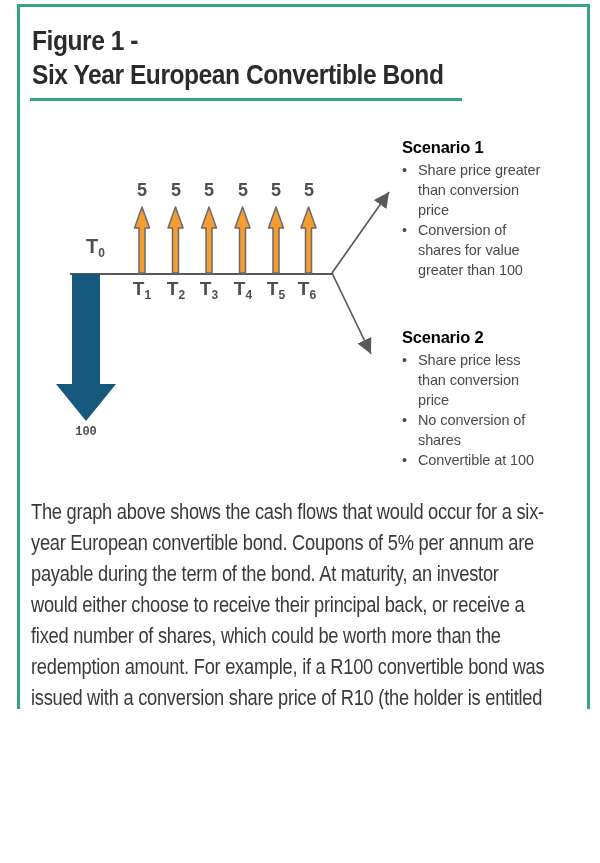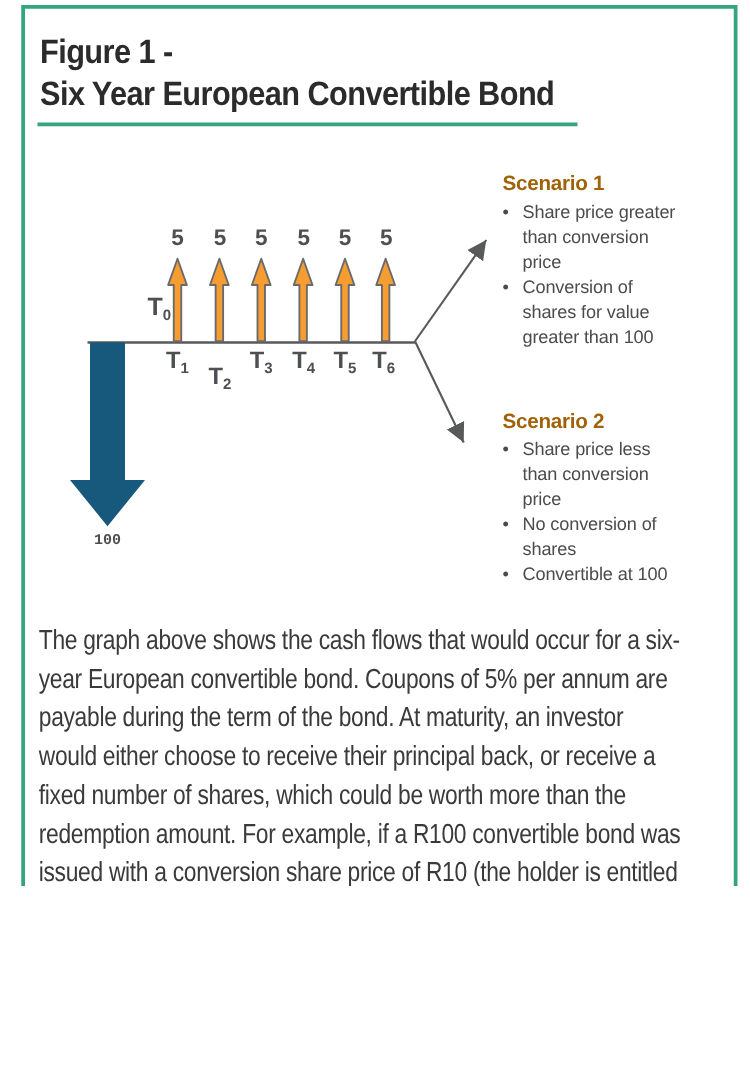--- a/index.html
+++ b/index.html
@@ -27,21 +27,21 @@
     position:absolute;font-weight:bold;color:#4e4f52;text-align:center;
   }
   .t0{font-size:20px;}
   .coupon{font-size:18px;width:24px;}
   .tlab{font-size:19px;width:30px;}
   .sub{font-size:12px;position:relative;top:4px;letter-spacing:0;}
   .outflow{font-size:12px;width:56px;font-family:Liberation Mono, monospace;}
   
   .scenario{position:absolute;left:402px;width:178px;}
   .scenario h3{
-    margin:0;font-size:16.5px;font-weight:bold;color:#a16207;letter-spacing:-0.2px;
+    margin:0;font-size:16.5px;font-weight:bold;color:#000000;letter-spacing:-0.2px;
   }
   .scenario ul{list-style:none;margin:3px 0 0;padding:0;}
   .scenario li{
     display:flex;gap:8px;font-size:14.5px;line-height:20px;color:#4b4b4b;
     letter-spacing:-0.1px;
   }
   .scenario li .mk{flex:0 0 8px;}
   .scenario li .tx{white-space:pre-line;}
   
   #body-paragraph{
@@ -76,31 +76,31 @@
       <polygon points="206,273 206,228 201.5,228 209,207 216.5,228 212,228 212,273"></polygon>
       <polygon points="239.5,273 239.5,228 235,228 242.5,207 250,228 245.5,228 245.5,273"></polygon>
       <polygon points="273,273 273,228 268.5,228 276,207 283.5,228 279,228 279,273"></polygon>
       <polygon points="305.5,273 305.5,228 301,228 308.5,207 316,228 311.5,228 311.5,273"></polygon>
     </g>
 
     <line x1="332" y1="273" x2="389" y2="192" stroke="#58595B" stroke-width="1.7" marker-end="url(#ah)"></line>
     <line x1="332" y1="273" x2="371" y2="354" stroke="#58595B" stroke-width="1.7" marker-end="url(#ah)"></line>
   </svg>
 
-  <div class="dlabel t0" style="left:86px;top:235px;margin-left:32px;"><span>T</span><span class="sub">0</span></div>
+  <div class="dlabel t0" style="left:86px;top:235px;"><span>T</span><span class="sub">0</span></div>
 
   <div class="dlabel coupon" style="left:130px;top:180px;">5</div>
   <div class="dlabel coupon" style="left:164px;top:180px;">5</div>
   <div class="dlabel coupon" style="left:197px;top:180px;">5</div>
   <div class="dlabel coupon" style="left:231px;top:180px;">5</div>
   <div class="dlabel coupon" style="left:264px;top:180px;">5</div>
   <div class="dlabel coupon" style="left:297px;top:180px;">5</div>
 
   <div class="dlabel tlab" style="left:127px;top:278px;"><span>T</span><span class="sub">1</span></div>
-  <div class="dlabel tlab" style="left:161px;top:278px;margin-top:13px;"><span>T</span><span class="sub">2</span></div>
+  <div class="dlabel tlab" style="left:161px;top:278px;"><span>T</span><span class="sub">2</span></div>
   <div class="dlabel tlab" style="left:194px;top:278px;"><span>T</span><span class="sub">3</span></div>
   <div class="dlabel tlab" style="left:228px;top:278px;"><span>T</span><span class="sub">4</span></div>
   <div class="dlabel tlab" style="left:261px;top:278px;"><span>T</span><span class="sub">5</span></div>
   <div class="dlabel tlab" style="left:292px;top:278px;"><span>T</span><span class="sub">6</span></div>
 
   <div class="dlabel outflow" style="left:58px;top:425px;">100</div>
 
   <div class="scenario" style="top:138px;">
     <h3>Scenario 1</h3>
     <ul>

